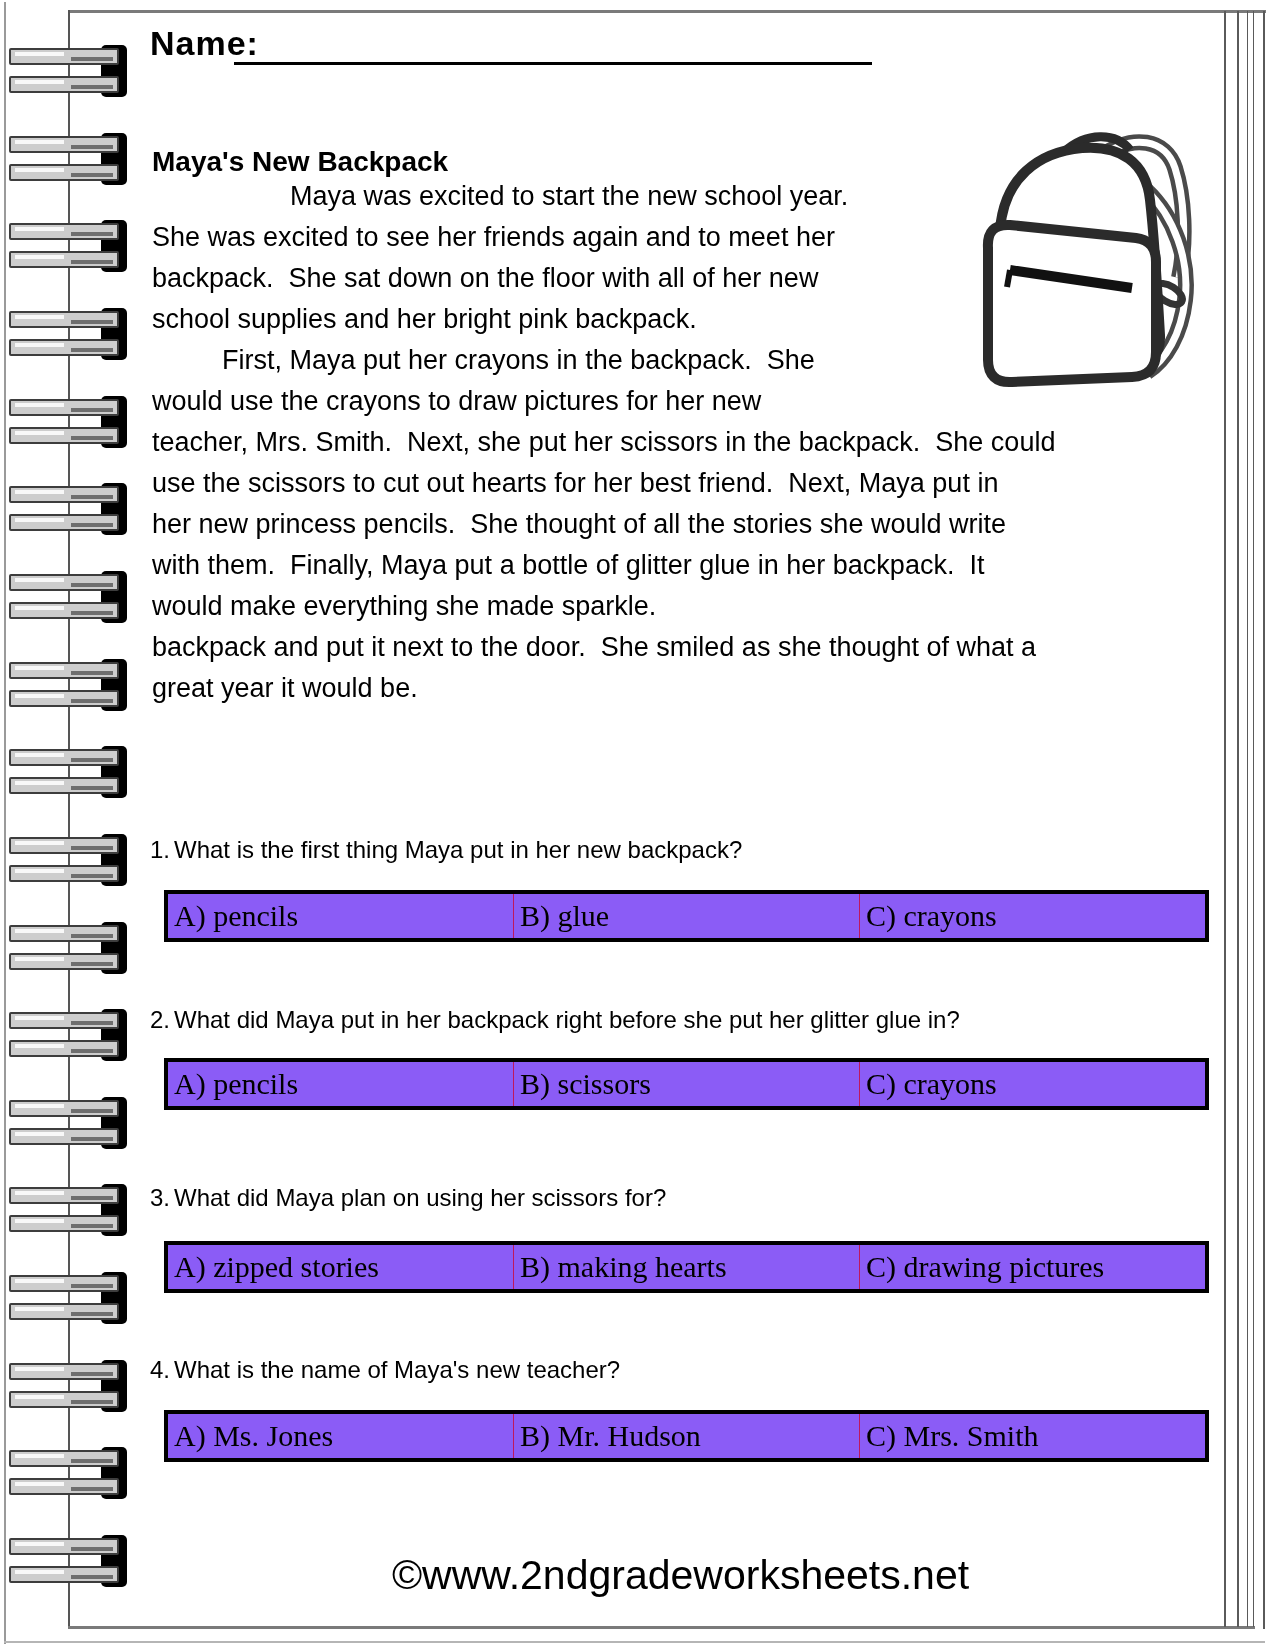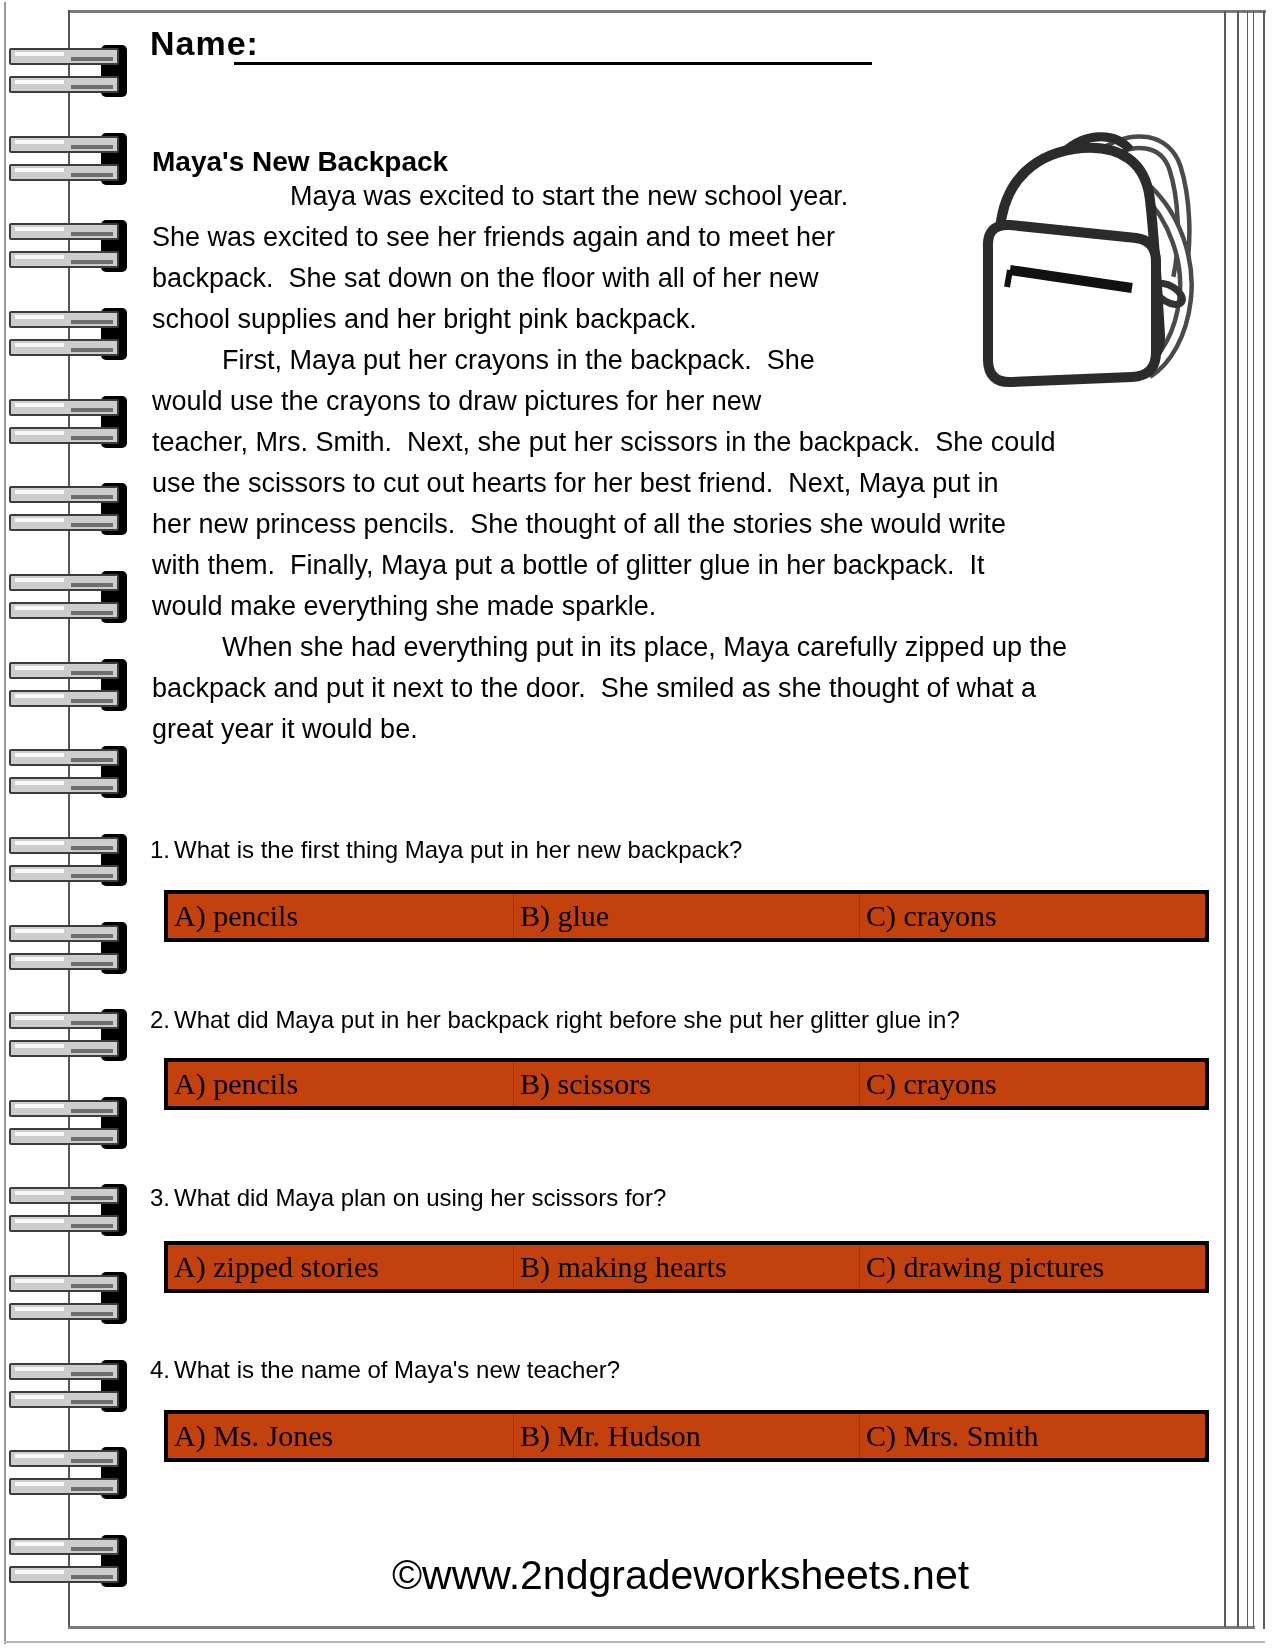--- a/index.html
+++ b/index.html
@@ -39,21 +39,21 @@
   .passage{position:absolute;left:152px;top:176px;width:1062px;}
   .pline{height:41px;line-height:41px;font-size:27px;white-space:pre;}
   .indent-lg{padding-left:138px;}
   .indent-sm{padding-left:70px;}
   
   .backpack{position:absolute;left:948px;top:128px;width:268px;height:262px;}
   
   .question{position:absolute;left:150px;width:1060px;font-size:24px;line-height:30px;}
   .q-num{display:inline-block;min-width:24px;}
   .q-text{display:inline-block;margin-left:0;}
-  .answer-table{position:absolute;left:164px;width:1045px;height:52px;border:4px solid #000;box-sizing:border-box;display:flex;background:#c2410c;}
+  .answer-table{position:absolute;left:164px;width:1045px;height:52px;border:4px solid #000;box-sizing:border-box;display:flex;background:#8b5cf6;}
   .answer-cell{flex:1 1 0;display:flex;align-items:center;padding-left:6px;font-family:"Liberation Serif",serif;font-size:30px;border-left:1px solid #be185d;box-sizing:border-box;}
   .answer-cell:first-child{border-left:none;}
   
   .footer{position:absolute;left:152px;top:1552px;width:1057px;text-align:center;font-size:41px;}
 </style>
 </head>
 <body>
 
 <div class="sheet">
 
@@ -190,21 +190,20 @@
     <div class="pline">She was excited to see her friends again and to meet her</div>
     <div class="pline">backpack.  She sat down on the floor with all of her new</div>
     <div class="pline">school supplies and her bright pink backpack.</div>
     <div class="pline indent-sm">First, Maya put her crayons in the backpack.  She</div>
     <div class="pline">would use the crayons to draw pictures for her new</div>
     <div class="pline">teacher, Mrs. Smith.  Next, she put her scissors in the backpack.  She could</div>
     <div class="pline">use the scissors to cut out hearts for her best friend.  Next, Maya put in</div>
     <div class="pline">her new princess pencils.  She thought of all the stories she would write</div>
     <div class="pline">with them.  Finally, Maya put a bottle of glitter glue in her backpack.  It</div>
     <div class="pline">would make everything she made sparkle.</div>
-    <div class="pline indent-sm">When she had everything put in its place, Maya carefully zipped up the</div>
     <div class="pline">backpack and put it next to the door.  She smiled as she thought of what a</div>
     <div class="pline">great year it would be.</div>
   </div>
 
   <div class="question" style="top:835px">
     <span class="q-num">1.</span><span class="q-text">What is the first thing Maya put in her new backpack?</span>
   </div>
   <div class="answer-table" style="top:890px">
     <div class="answer-cell">A) pencils</div>
     <div class="answer-cell">B) glue</div>

